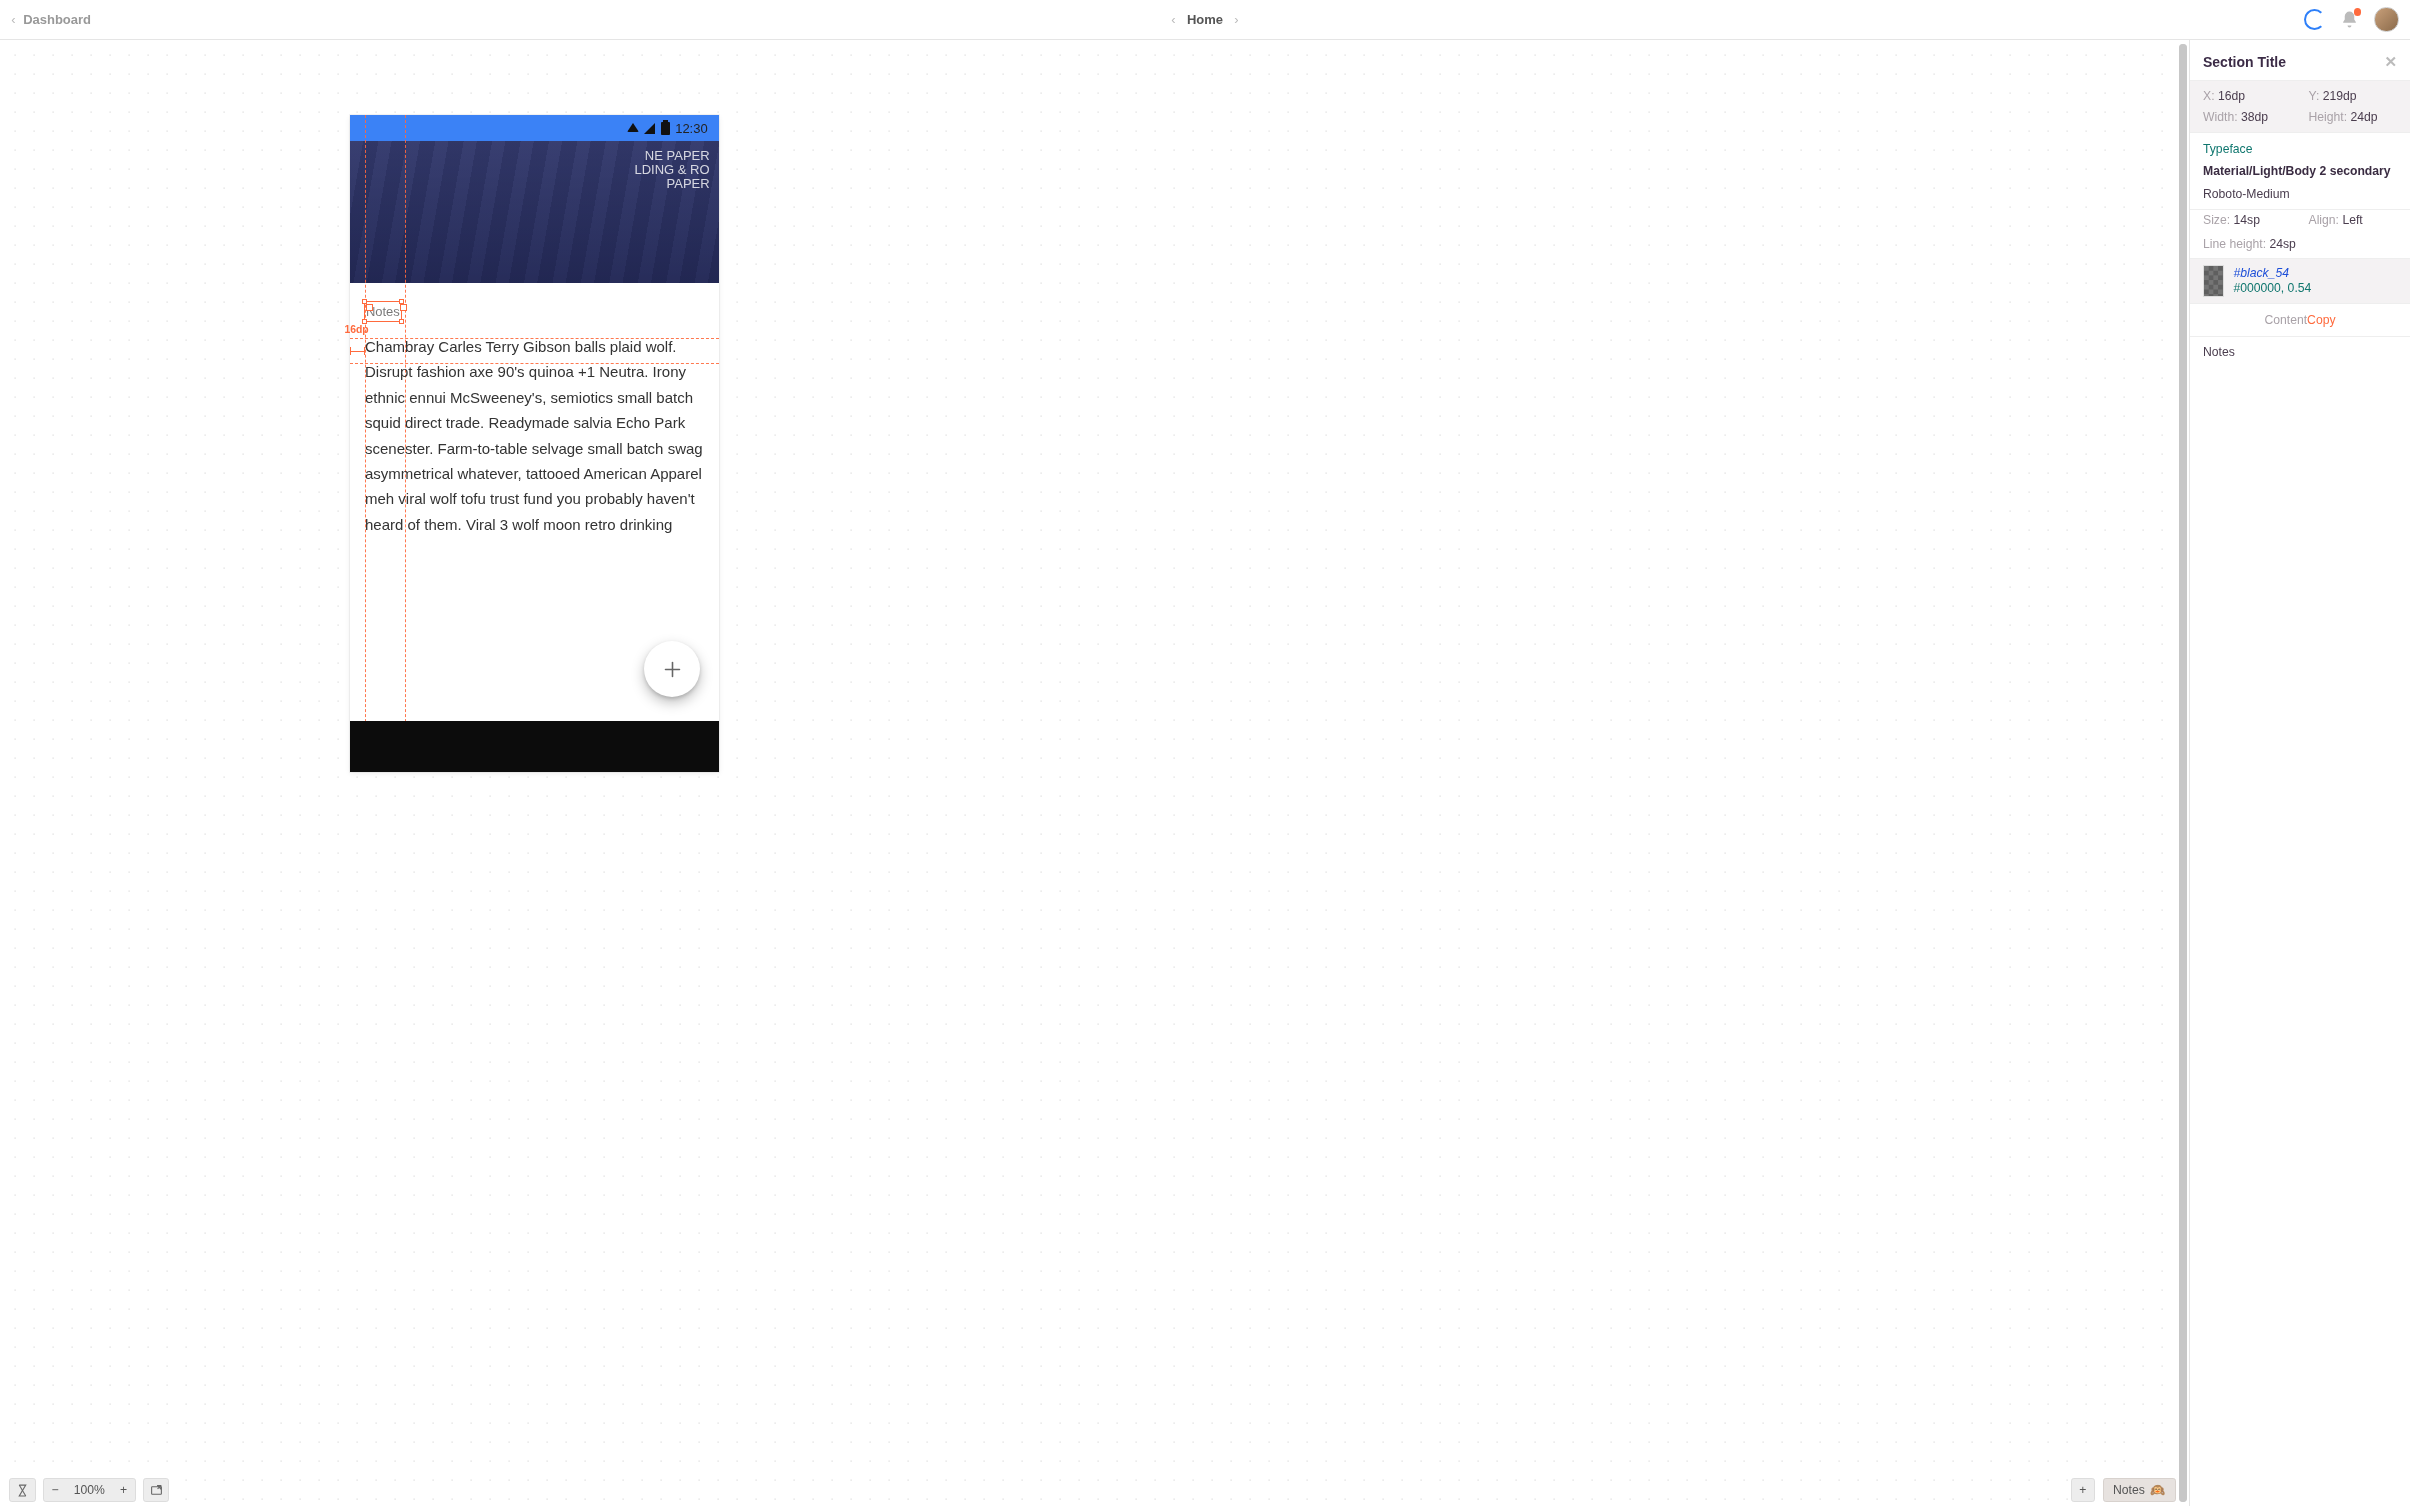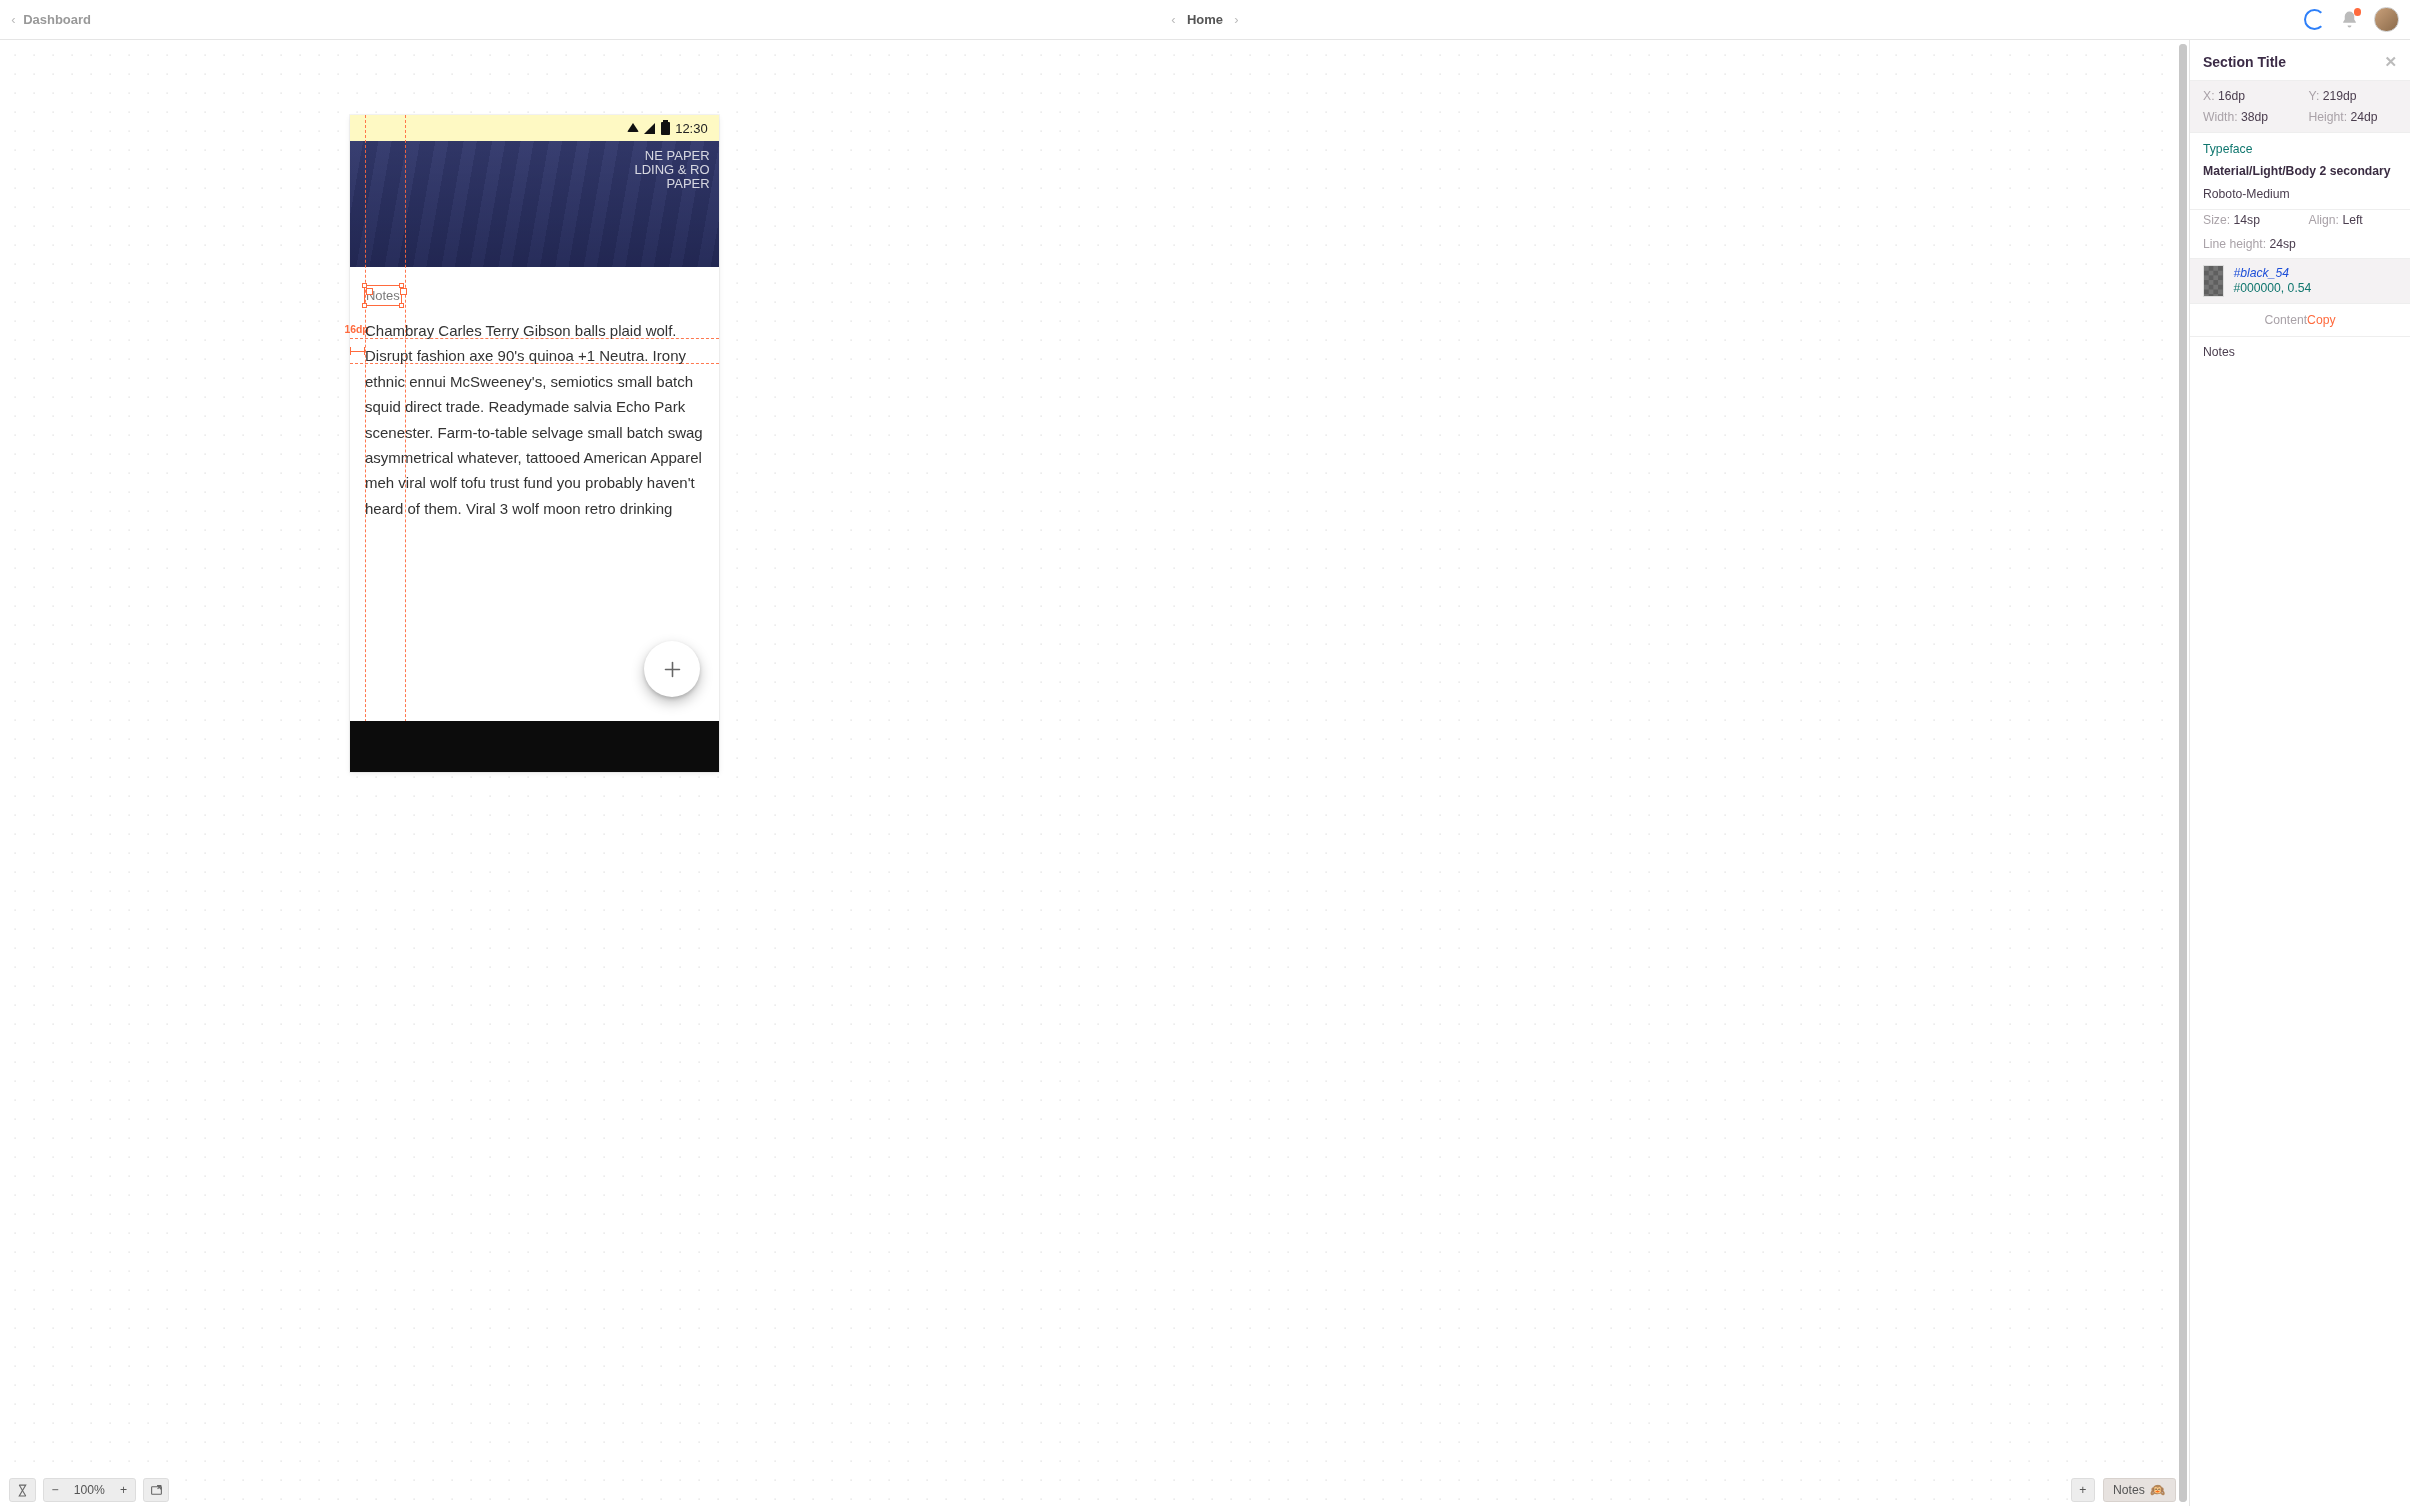--- a/index.html
+++ b/index.html
@@ -53,21 +53,21 @@
 
   
   .artboard {
     position:absolute;
     left:350px; top:75px;
     width:369px; height:657px;
     background:#fff;
     box-shadow: 0 0 0 0.9px rgba(0,0,0,0.05), 0 1.9px 5.6px rgba(0,0,0,0.08);
   }
   .statusbar {
-    height:26px; background:#fef9c3;
+    height:26px; background:#3b82f6;
     display:flex; justify-content:flex-end; align-items:center;
     padding-right:11.3px; gap:5.6px;
     font-size:13px; font-weight:500; color:#222;
   }
   .statusbar .wifi, .statusbar .cell, .statusbar .batt {
     display:inline-block;
   }
   .statusbar .wifi { width:0;height:0;border-left:6.6px solid transparent;border-right:6.6px solid transparent;border-bottom:9.4px solid #111;border-radius:1.9px; transform:translateY(-0.9px); }
   .statusbar .cell { width:0;height:0;border-style:solid;border-width:0 0 11.3px 11.3px;border-color:transparent transparent #111 transparent; }
   .statusbar .batt { width:8.5px;height:13px;background:#111;border-radius:0.9px; position:relative; }
@@ -79,21 +79,21 @@
     gap:17px;
     border-bottom:0.9px solid #e0e0e0;
   }
   .appbar .back { font-size:21px; color:#555; }
   .appbar .title { flex:1; font-size:20px; font-weight:500; color:#222; }
   .appbar .heart svg { width:22.6px;height:22.6px;fill:#888; }
   .appbar .more { font-size:21px; color:#666; letter-spacing:0; line-height:5.6px; display:flex; flex-direction:column; gap:2.8px;}
   .appbar .more span{ width:3.8px;height:3.8px;background:#777;border-radius:50%; display:block;}
 
   .hero {
-    height:126px;
+    height:142px;
     background:
       linear-gradient(rgba(50,60,140,0.55), rgba(50,60,140,0.55)),
       repeating-linear-gradient(100deg, #a7acc7 0 13px, #8f95b5 13px 28px),
       linear-gradient(#9aa0c0,#6b7299);
     background-blend-mode:multiply;
     position:relative;
   }
   .hero .text-on-wall{
     position:absolute; right:9.4px; top:7.5px; color:rgba(255,255,255,0.8);
     font-family: Impact, sans-serif; font-size:13px; line-height:14px; text-align:right;

